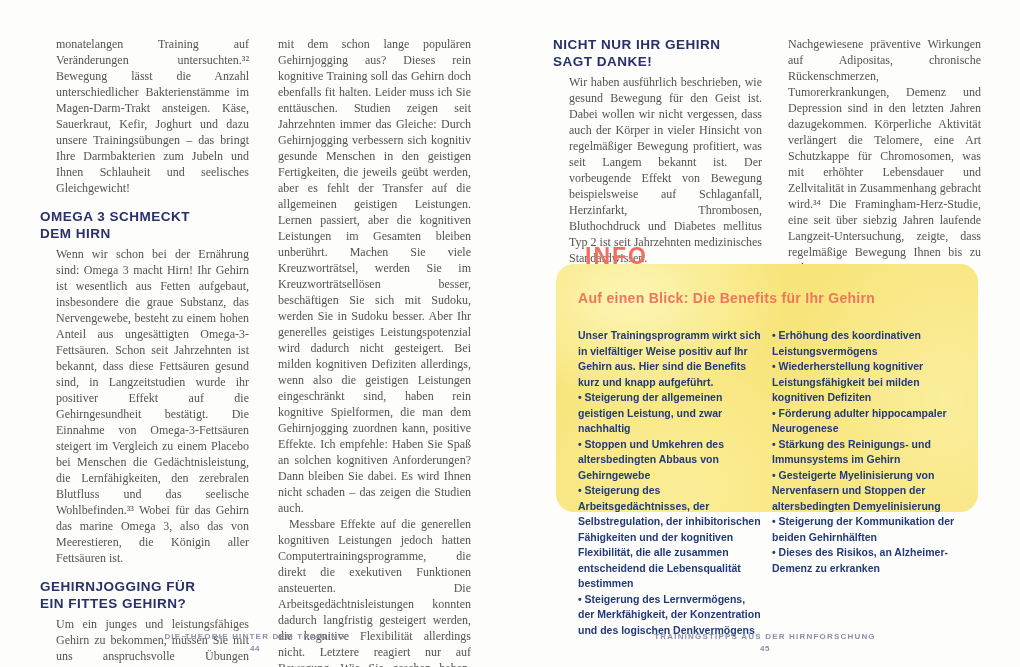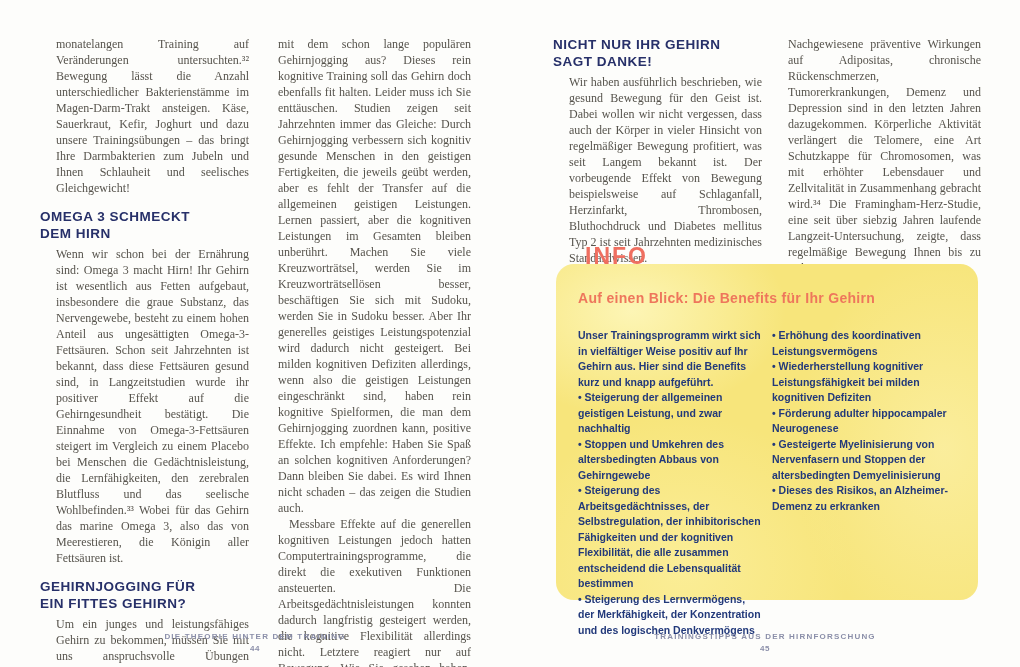--- a/index.html
+++ b/index.html
@@ -25,21 +25,21 @@
     letter-spacing:0.5px;color:#273069;
     white-space:pre-line;margin:13px 0 4px 0;
   }
   .sec-heading.first{margin-top:1px;}
   .info-label{
     position:absolute;left:585px;top:243px;
     font-family:"Liberation Sans","DejaVu Sans",sans-serif;
     font-weight:bold;font-size:23px;letter-spacing:2px;color:#ef6f60;
   }
   .info-box{
-    position:absolute;left:556px;top:264px;width:422px;height:336px;
+    position:absolute;left:556px;top:264px;width:422px;height:248px;
     border-radius:18px;box-sizing:border-box;
     padding:26px 20px 16px 22px;
     background:
       radial-gradient(ellipse 220px 150px at 18% 14%, rgba(253,246,184,0.95), rgba(253,246,184,0) 70%),
       radial-gradient(ellipse 240px 220px at 30% 90%, rgba(252,240,160,0.75), rgba(252,240,160,0) 70%),
       radial-gradient(ellipse 200px 260px at 92% 55%, rgba(252,241,170,0.7), rgba(252,241,170,0) 75%),
       #f7e57b;
   }
   .info-title{
     font-family:"Liberation Sans","DejaVu Sans",sans-serif;
@@ -102,21 +102,23 @@
         <p class="info-text">Unser Trainingsprogramm wirkt sich in vielfältiger Weise positiv auf Ihr Gehirn aus. Hier sind die Benefits kurz und knapp aufgeführt.</p>
         <p class="benefit-item">Steigerung der allgemeinen geistigen Leistung, und zwar nachhaltig</p>
         <p class="benefit-item">Stoppen und Umkehren des altersbedingten Abbaus von Gehirngewebe</p>
         <p class="benefit-item">Steigerung des Arbeitsgedächtnisses, der Selbstregulation, der inhibitorischen Fähigkeiten und der kognitiven Flexibilität, die alle zusammen entscheidend die Lebensqualität bestimmen</p>
         <p class="benefit-item">Steigerung des Lernvermögens, der Merkfähigkeit, der Konzentration und des logischen Denkvermögens</p>
       </div>
       <div class="info-col">
         <p class="benefit-item">Erhöhung des koordinativen Leistungsvermögens</p>
         <p class="benefit-item">Wiederherstellung kognitiver Leistungsfähigkeit bei milden kognitiven Defiziten</p>
         <p class="benefit-item">Förderung adulter hippocampaler Neurogenese</p>
+        <p class="benefit-item">Stärkung des Reinigungs- und Immunsystems im Gehirn</p>
         <p class="benefit-item">Gesteigerte Myelinisierung von Nervenfasern und Stoppen der altersbedingten Demyelinisierung</p>
+        <p class="benefit-item">Steigerung der Kommunikation der beiden Gehirnhälften</p>
         <p class="benefit-item">Dieses des Risikos, an Alzheimer-Demenz zu erkranken</p>
       </div>
     </div>
   </div>
 
   <div class="page-footer footer-left">
     <div>DIE THEORIE HINTER DEM TRAINING</div>
     <div class="page-num">44</div>
   </div>
   <div class="page-footer footer-right">

